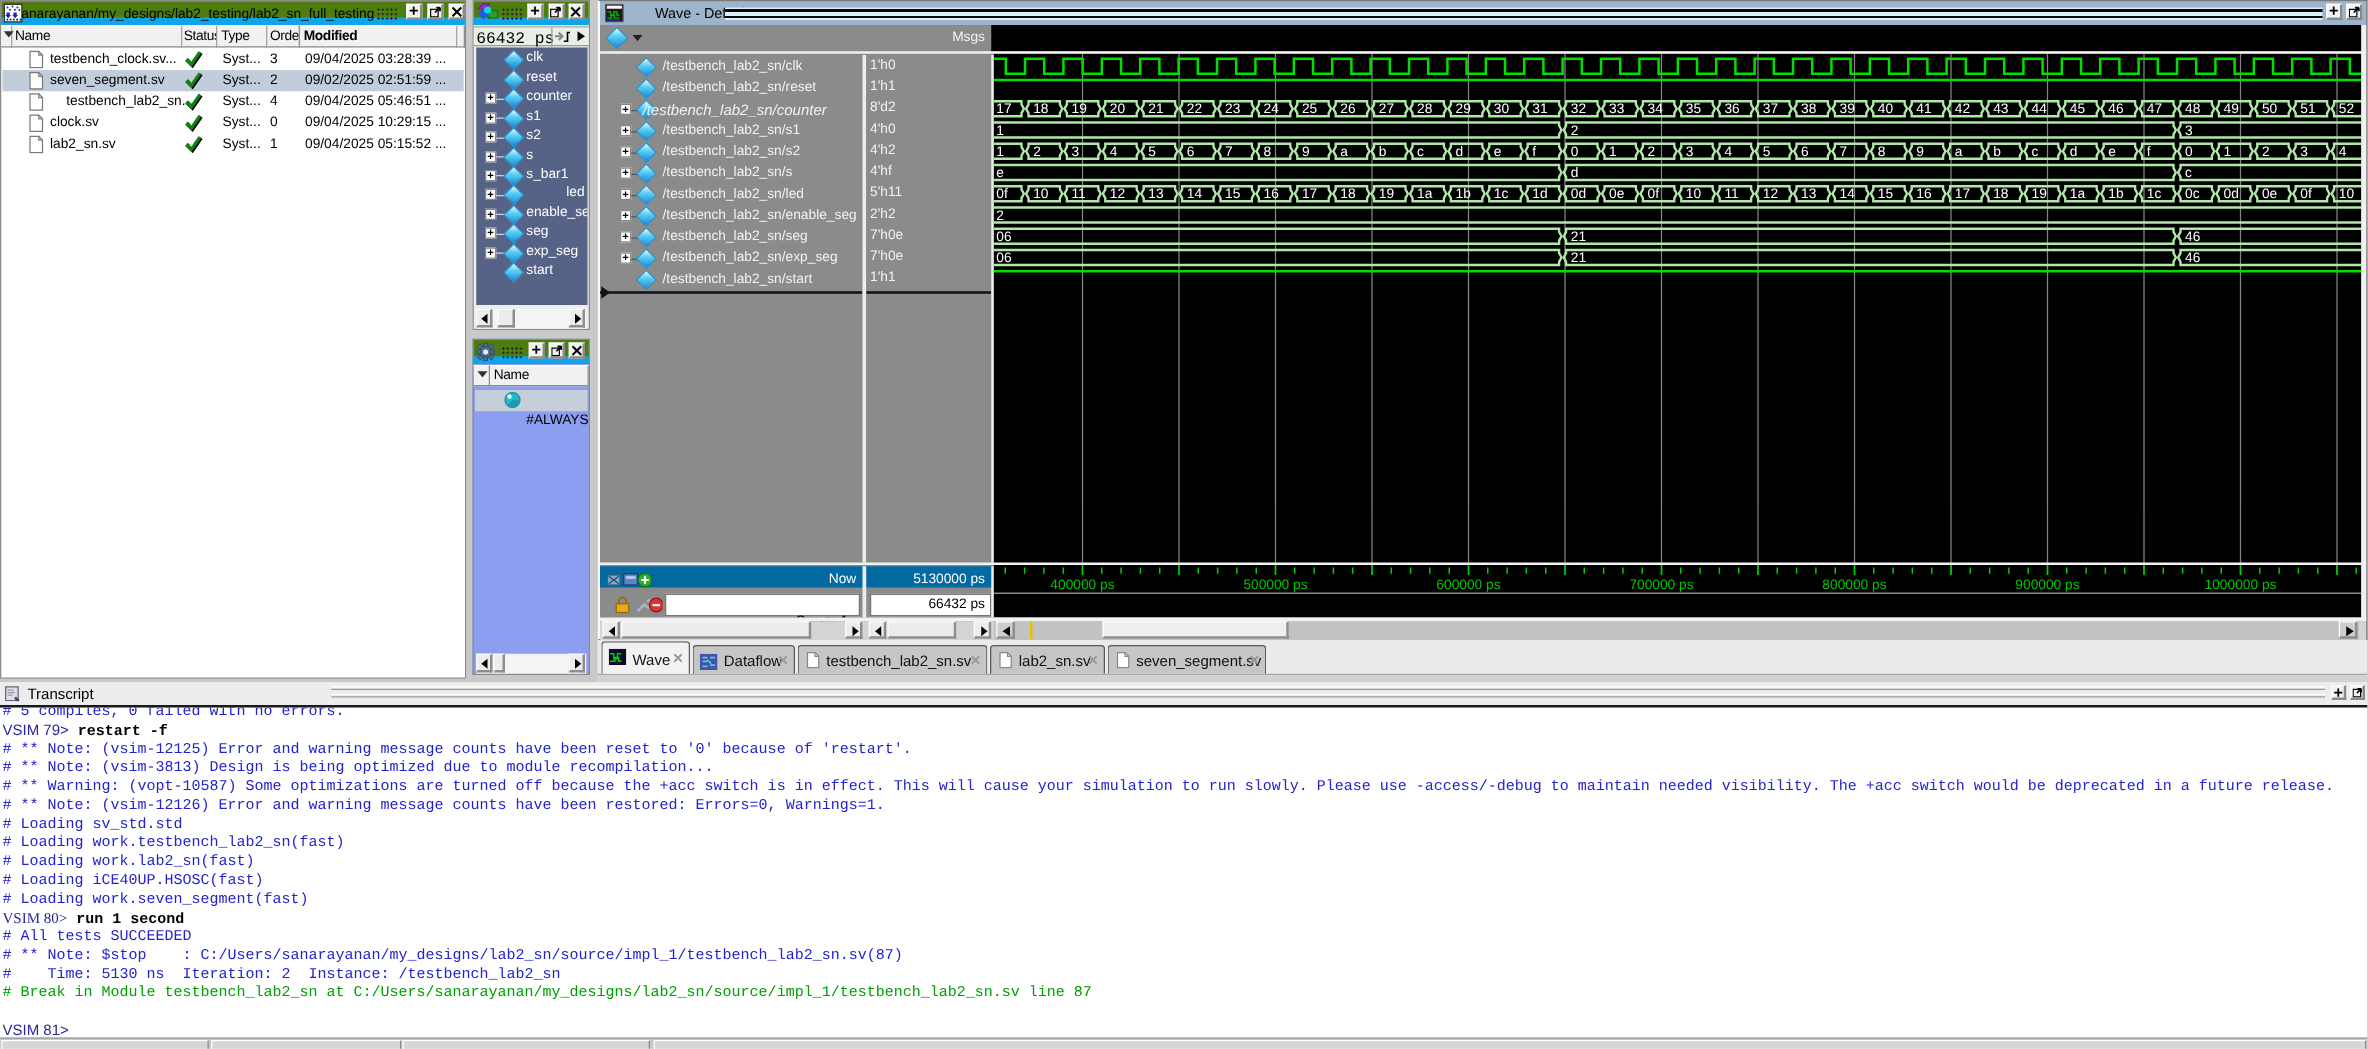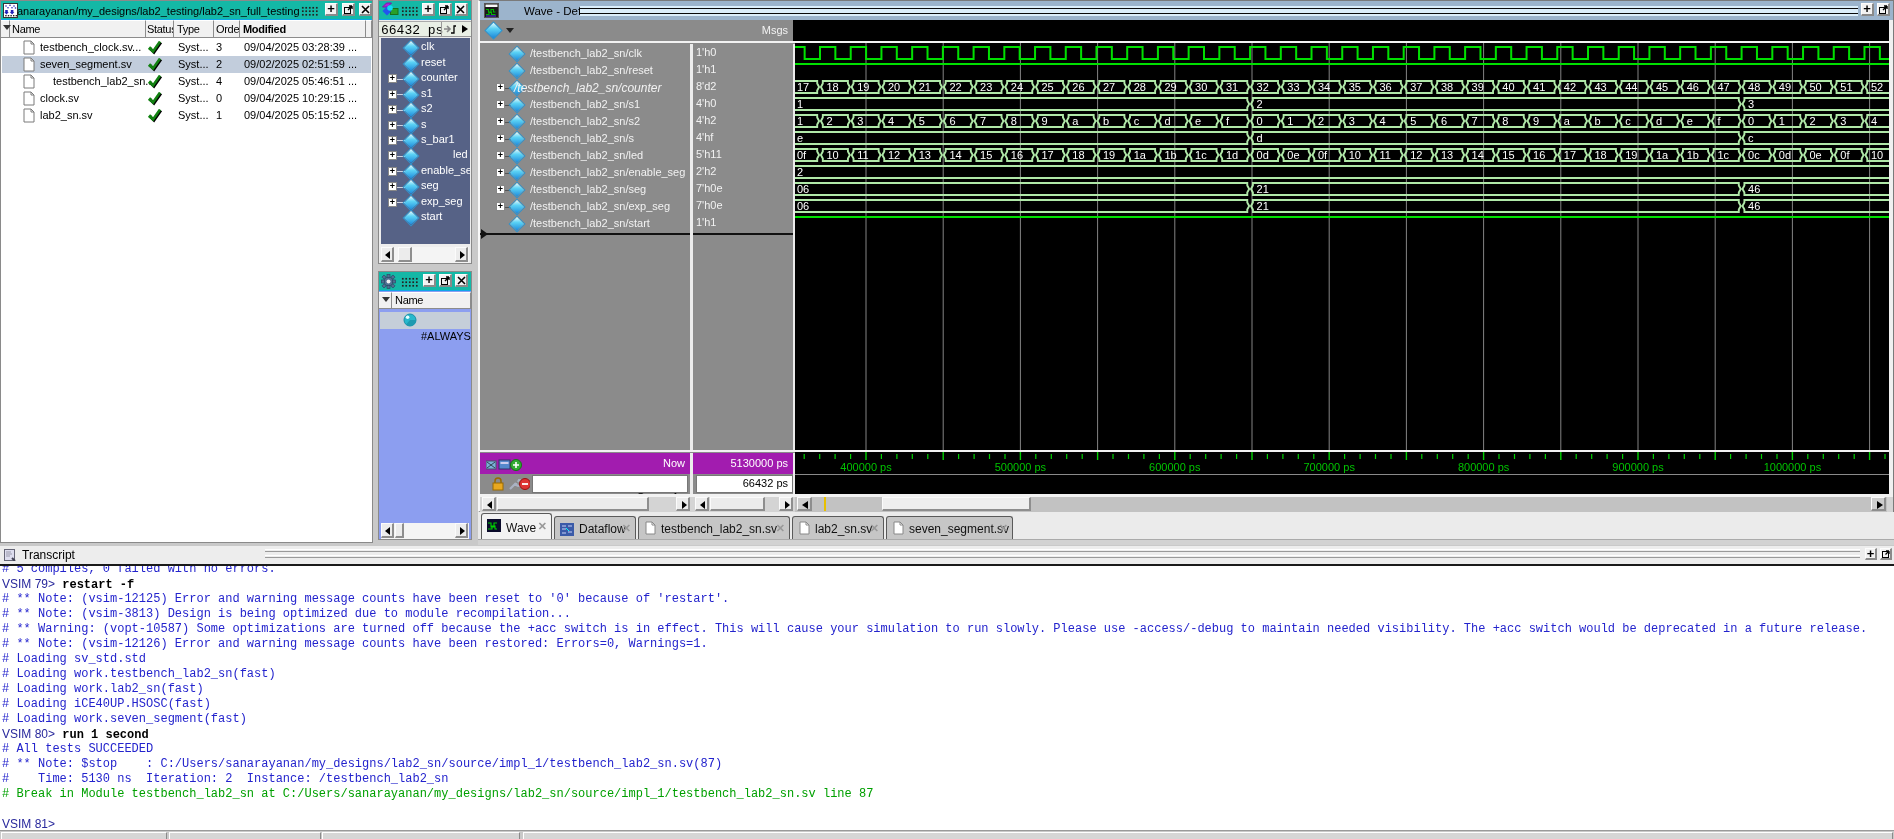--- a/index.html
+++ b/index.html
@@ -1,17 +1,17 @@
 <!DOCTYPE html>
 <html><head><meta charset="utf-8"><style>
 *{margin:0;padding:0;box-sizing:border-box;}
 html,body{width:1894px;height:839px;overflow:hidden;}
 body{position:relative;background:#c9c9c9;font-family:"Liberation Sans",sans-serif;}
 .abs{position:absolute;}
-.panel-title{background:#14b8a6;border-bottom:1px solid #0ea5e9;padding-left:20px;}
+.panel-title{background:#4d7c0f;border-bottom:6px solid #0ea5e9;padding-left:20px;}
 .tbtn{position:absolute;width:13px;height:13px;background:#f2f2f2;border:1px solid #fdfdfd;
  border-right:2px solid #8a8a8a;border-bottom:2px solid #8a8a8a;color:#000;
  font-weight:bold;text-align:center;line-height:10px;font-size:13px;}
 .dots{position:absolute;width:18px;height:10px;
  background-image:radial-gradient(#222 38%,transparent 40%);background-size:3.5px 3.5px;}
 .hdr{background:#f1f1f1;border-top:1px solid #fff;border-bottom:1px solid #8c8c8c;
  border-right:1px solid #8c8c8c;position:absolute;color:#000;font-size:11px;letter-spacing:-0.3px;overflow:hidden;}
 .sbtn{position:absolute;background:#ececec;border:1px solid #fbfbfb;border-right:2px solid #8e8e8e;
  border-bottom:2px solid #8e8e8e;}
 .arrow{width:0;height:0;position:absolute;}
@@ -480,21 +480,21 @@
       <text x="461.6" y="149.8" fill="#fff" font-size="11">21</text>
       <text x="953.1" y="149.8" fill="#fff" font-size="11">46</text>
       <path d="M-2.20,157 L452.28,157 L452.28,159.5 L454.18,163.0 L452.28,166.5 L452.28,169 L-2.20,169 L-2.20,166.5 L-4.10,163.0 L-2.20,159.5 Z M457.88,157 L943.80,157 L943.80,159.5 L945.70,163.0 L943.80,166.5 L943.80,169 L457.88,169 L457.88,166.5 L455.98,163.0 L457.88,159.5 Z M949.40,157 L1096.20,157 L1096.20,159.5 L1098.10,163.0 L1096.20,166.5 L1096.20,169 L949.40,169 L949.40,166.5 L947.50,163.0 L949.40,159.5 Z" stroke="#b0e8a8" stroke-width="1.9" fill="none" stroke-linejoin="miter"></path>
       <text x="2.0" y="166.8" fill="#fff" font-size="11">06</text>
       <text x="461.6" y="166.8" fill="#fff" font-size="11">21</text>
       <text x="953.1" y="166.8" fill="#fff" font-size="11">46</text>
       <path d="M-2.20,123 L1096.20,123 L1096.20,125.5 L1098.10,129.0 L1096.20,132.5 L1096.20,135 L-2.20,135 L-2.20,132.5 L-4.10,129.0 L-2.20,125.5 Z" stroke="#b0e8a8" stroke-width="1.9" fill="none" stroke-linejoin="miter"></path>
       <text x="2.0" y="132.8" fill="#fff" font-size="11">2</text>
     </svg>
     <div class="abs" style="left:0;top:449px;width:1413px;height:2px;background:#f2f2f2;"></div>
-    <div class="abs" style="left:0;top:452px;width:315px;height:39px;background:#a21caf;">
+    <div class="abs" style="left:0;top:452px;width:315px;height:17px;background:#0369a1;">
       <div class="abs" style="left:6px;top:4px;"><svg width="36" height="12">
           <rect x="0" y="2" width="10" height="8" fill="#7ab0d8" stroke="#456"></rect>
           <path d="M1,3 l8,6 M1,9 l8,-6" stroke="#345" stroke-width="1"></path>
           <rect x="13" y="1" width="11" height="9" fill="#5588cc" stroke="#336"></rect>
           <rect x="14.5" y="3" width="8" height="2" fill="#cce"></rect>
           <circle cx="30" cy="6" r="5.5" fill="#33aa33" stroke="#117711"></circle>
           <path d="M27,6 h6 M30,3 v6" stroke="#fff" stroke-width="1.6"></path>
         </svg></div>
       <div class="abs" style="left:150px;top:4px;width:55px;font-size:11px;color:#fff;text-align:right;">Now</div>
       <div class="abs" style="left:230px;top:4px;width:78px;font-size:11px;color:#fff;text-align:right;">5130000 ps</div>
@@ -622,21 +622,21 @@
       <div class="abs" style="left:0;top:10.6px;white-space:pre;font-size:12px;color:#000;"><span style="font-family:'Liberation Sans',sans-serif;color:#28289c;">VSIM 79&gt;</span><span style="font-family:'Liberation Mono',monospace;font-weight:bold;"> restart -f</span></div>
       <div class="abs" style="left:0;top:25.6px;white-space:pre;font-family:'Liberation Mono',monospace;font-size:12px;color:#2323cd;"># ** Note: (vsim-12125) Error and warning message counts have been reset to '0' because of 'restart'.</div>
       <div class="abs" style="left:0;top:40.7px;white-space:pre;font-family:'Liberation Mono',monospace;font-size:12px;color:#2323cd;"># ** Note: (vsim-3813) Design is being optimized due to module recompilation...</div>
       <div class="abs" style="left:0;top:55.7px;white-space:pre;font-family:'Liberation Mono',monospace;font-size:12px;color:#2323cd;"># ** Warning: (vopt-10587) Some optimizations are turned off because the +acc switch is in effect. This will cause your simulation to run slowly. Please use -access/-debug to maintain needed visibility. The +acc switch would be deprecated in a future release.</div>
       <div class="abs" style="left:0;top:70.8px;white-space:pre;font-family:'Liberation Mono',monospace;font-size:12px;color:#2323cd;"># ** Note: (vsim-12126) Error and warning message counts have been restored: Errors=0, Warnings=1.</div>
       <div class="abs" style="left:0;top:85.8px;white-space:pre;font-family:'Liberation Mono',monospace;font-size:12px;color:#2323cd;"># Loading sv_std.std</div>
       <div class="abs" style="left:0;top:100.8px;white-space:pre;font-family:'Liberation Mono',monospace;font-size:12px;color:#2323cd;"># Loading work.testbench_lab2_sn(fast)</div>
       <div class="abs" style="left:0;top:115.9px;white-space:pre;font-family:'Liberation Mono',monospace;font-size:12px;color:#2323cd;"># Loading work.lab2_sn(fast)</div>
       <div class="abs" style="left:0;top:130.9px;white-space:pre;font-family:'Liberation Mono',monospace;font-size:12px;color:#2323cd;"># Loading iCE40UP.HSOSC(fast)</div>
       <div class="abs" style="left:0;top:146.0px;white-space:pre;font-family:'Liberation Mono',monospace;font-size:12px;color:#2323cd;"># Loading work.seven_segment(fast)</div>
-      <div class="abs" style="left:0;top:161.1px;white-space:pre;font-size:12px;color:#000;"><span style="font-family:Liberation Sans, sans-serif;color:#28289c;">VSIM 80&gt;</span><span style="font-family:'Liberation Mono',monospace;font-weight:bold;"> run 1 second</span></div>
+      <div class="abs" style="left:0;top:161.1px;white-space:pre;font-size:12px;color:#000;"><span style="font-family:Liberation Serif, serif;color:#28289c;">VSIM 80&gt;</span><span style="font-family:'Liberation Mono',monospace;font-weight:bold;"> run 1 second</span></div>
       <div class="abs" style="left:0;top:176.1px;white-space:pre;font-family:'Liberation Mono',monospace;font-size:12px;color:#2323cd;"># All tests SUCCEEDED</div>
       <div class="abs" style="left:0;top:191.2px;white-space:pre;font-family:'Liberation Mono',monospace;font-size:12px;color:#2323cd;"># ** Note: $stop    : C:/Users/sanarayanan/my_designs/lab2_sn/source/impl_1/testbench_lab2_sn.sv(87)</div>
       <div class="abs" style="left:0;top:206.2px;white-space:pre;font-family:'Liberation Mono',monospace;font-size:12px;color:#2323cd;">#    Time: 5130 ns  Iteration: 2  Instance: /testbench_lab2_sn</div>
       <div class="abs" style="left:0;top:221.3px;white-space:pre;font-family:'Liberation Mono',monospace;font-size:12px;color:#00a000;"># Break in Module testbench_lab2_sn at C:/Users/sanarayanan/my_designs/lab2_sn/source/impl_1/testbench_lab2_sn.sv line 87</div>
       <div class="abs" style="left:0;top:251.4px;white-space:pre;font-size:12px;color:#000;"><span style="font-family:'Liberation Sans',sans-serif;color:#28289c;">VSIM 81&gt;</span><span style="font-family:'Liberation Mono',monospace;font-weight:bold;"> </span></div>
     </div>
   </div>
 <div class="abs" style="left:0;top:830px;width:1894px;height:9px;background:#c9c9c9;border-top:1px solid #9a9a9a;">
     <div class="abs" style="left:1px;top:1px;width:166px;height:8px;background:#d6d6d6;border:1px solid #fff;border-right:1px solid #8a8a8a;"></div>
     <div class="abs" style="left:169px;top:1px;width:152px;height:8px;background:#d6d6d6;border:1px solid #fff;border-right:1px solid #8a8a8a;"></div>

